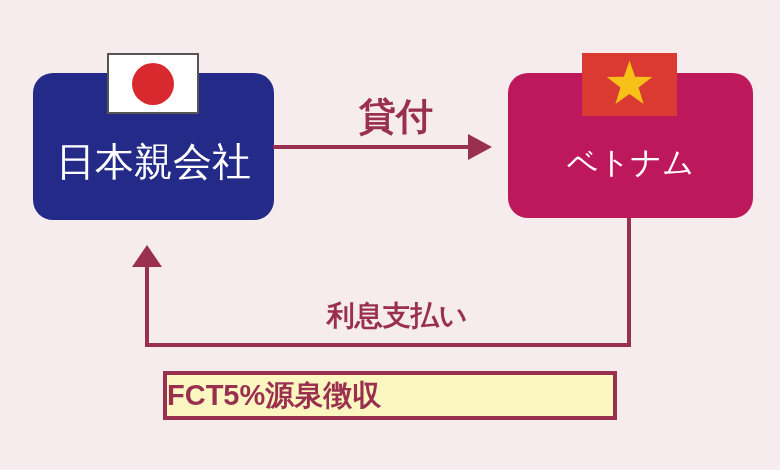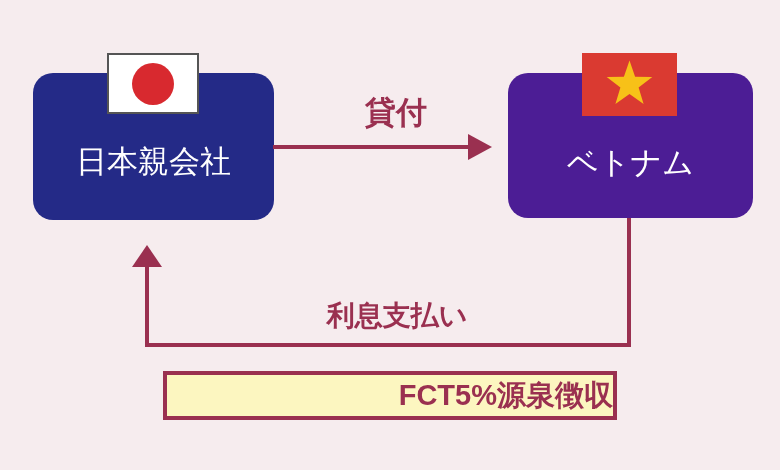--- a/index.html
+++ b/index.html
@@ -24,27 +24,27 @@
     align-items: center;
     justify-content: center;
     box-sizing: border-box;
     text-align: center;
     font-weight: 500;
   }
   .japan-box {
     left: 33px; top: 73px;
     width: 241px; height: 147px;
     background: #242a87;
-    font-size: 31px;
+    font-size: 39px;
     padding-top: 30px;
   }
   .vietnam-box {
     left: 508px; top: 73px;
     width: 245px; height: 145px;
-    background: #4c1d95;
+    background: #be185d;
     font-size: 31px;
     line-height: 38px;
     padding-top: 34px;
     flex-direction: column;
   }
   
   .flag {
     position: absolute;
     box-sizing: border-box;
     display: flex;
@@ -91,36 +91,36 @@
     border-bottom: 22px solid #9a3050;
   }
   
   .flow-label {
     position: absolute;
     color: #9a3050;
     font-weight: 600;
     text-align: center;
     width: 200px;
   }
-  .loan-label     { left: 296px; top: 92px;  font-size: 31px; }
+  .loan-label     { left: 296px; top: 92px;  font-size: 37px; }
   .interest-label { left: 297px; top: 297px; font-size: 28px; }
   
   .fct-box {
     position: absolute;
     left: 163px; top: 371px;
     width: 454px; height: 49px;
     box-sizing: border-box;
     background: #fcf6c0;
     border: 4px solid #9a3050;
     color: #9a3050;
     font-size: 29px;
     font-weight: 600;
     display: flex;
     align-items: center;
-    justify-content: flex-end;
+    justify-content: flex-start;
   }
 </style>
 </head>
 <body>
 
 <div class="canvas">
 
   <div class="company-box japan-box">
     <span>日本親会社</span>
   </div>

